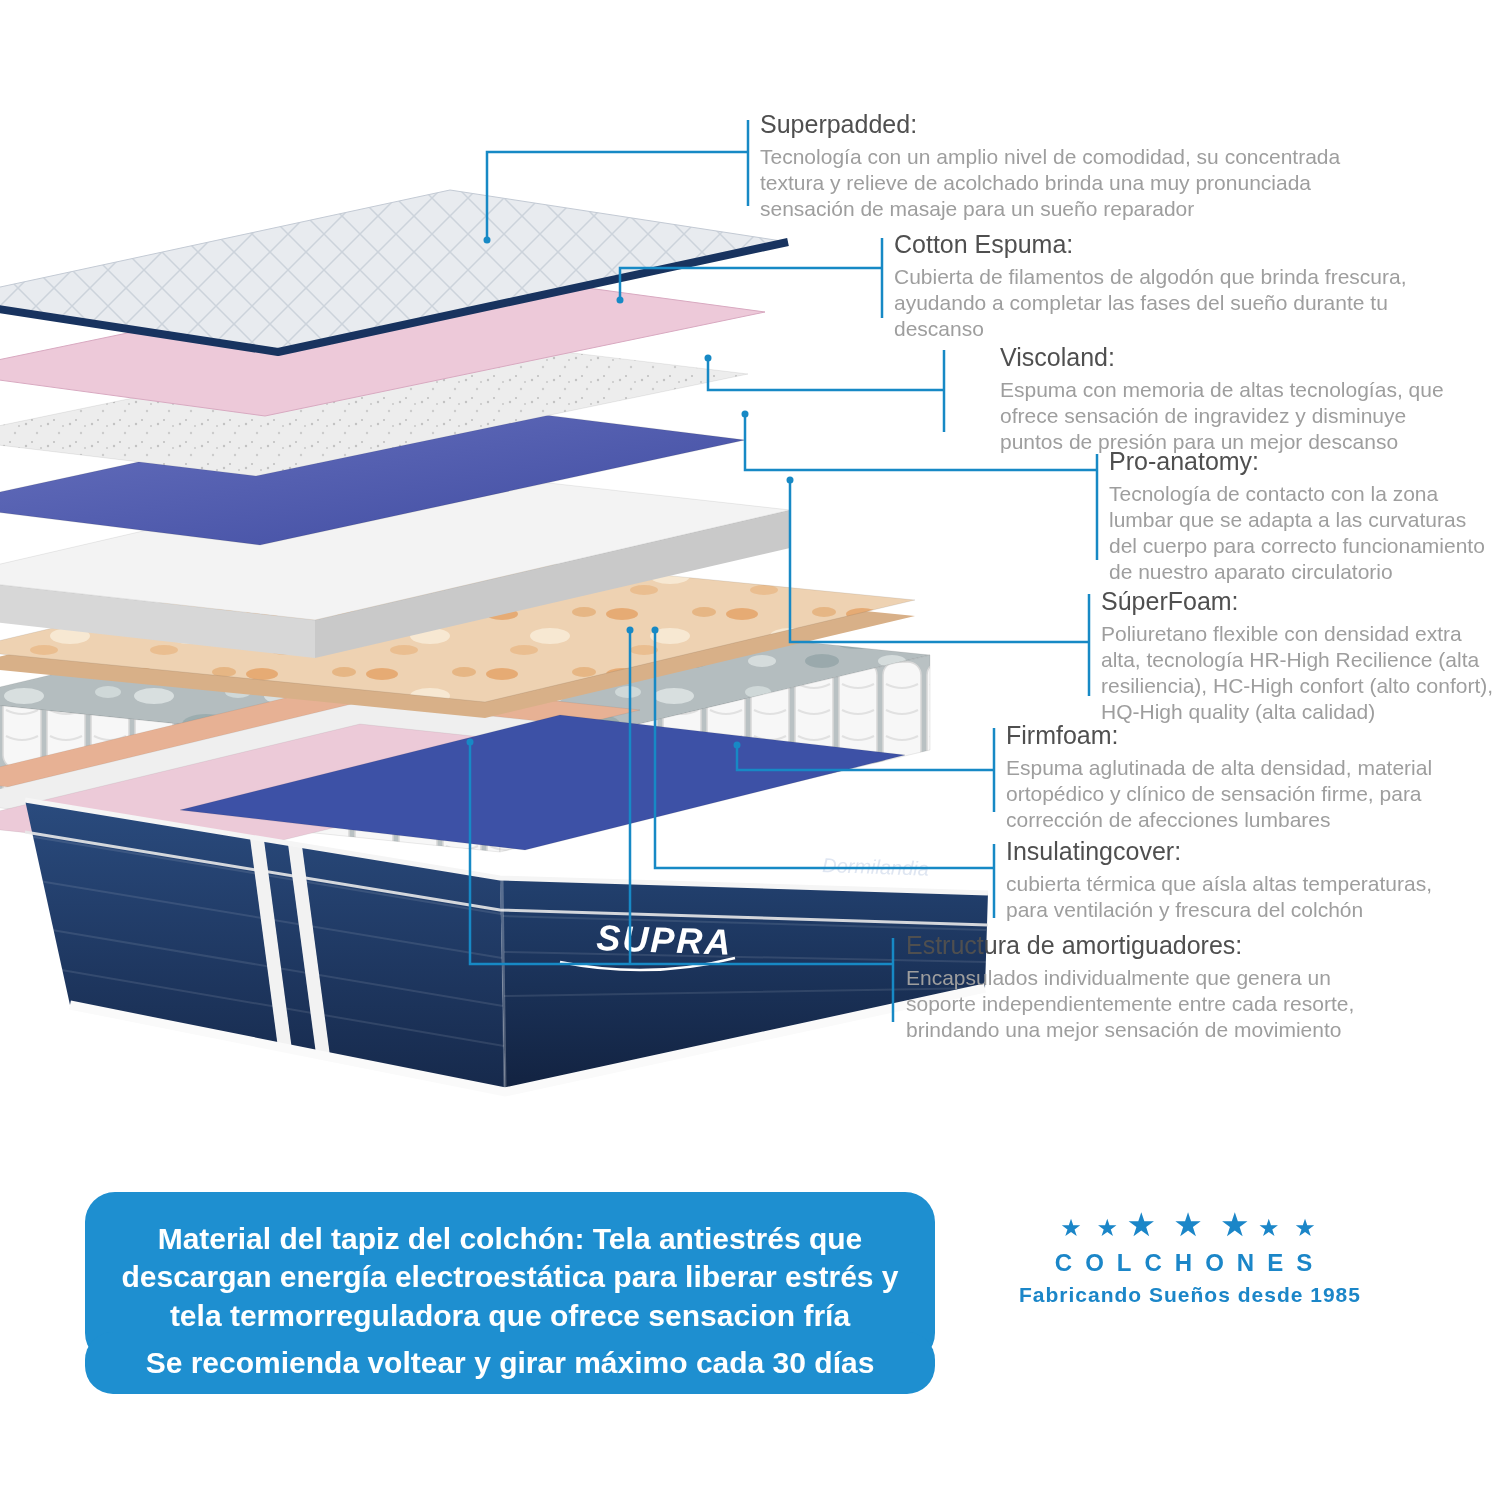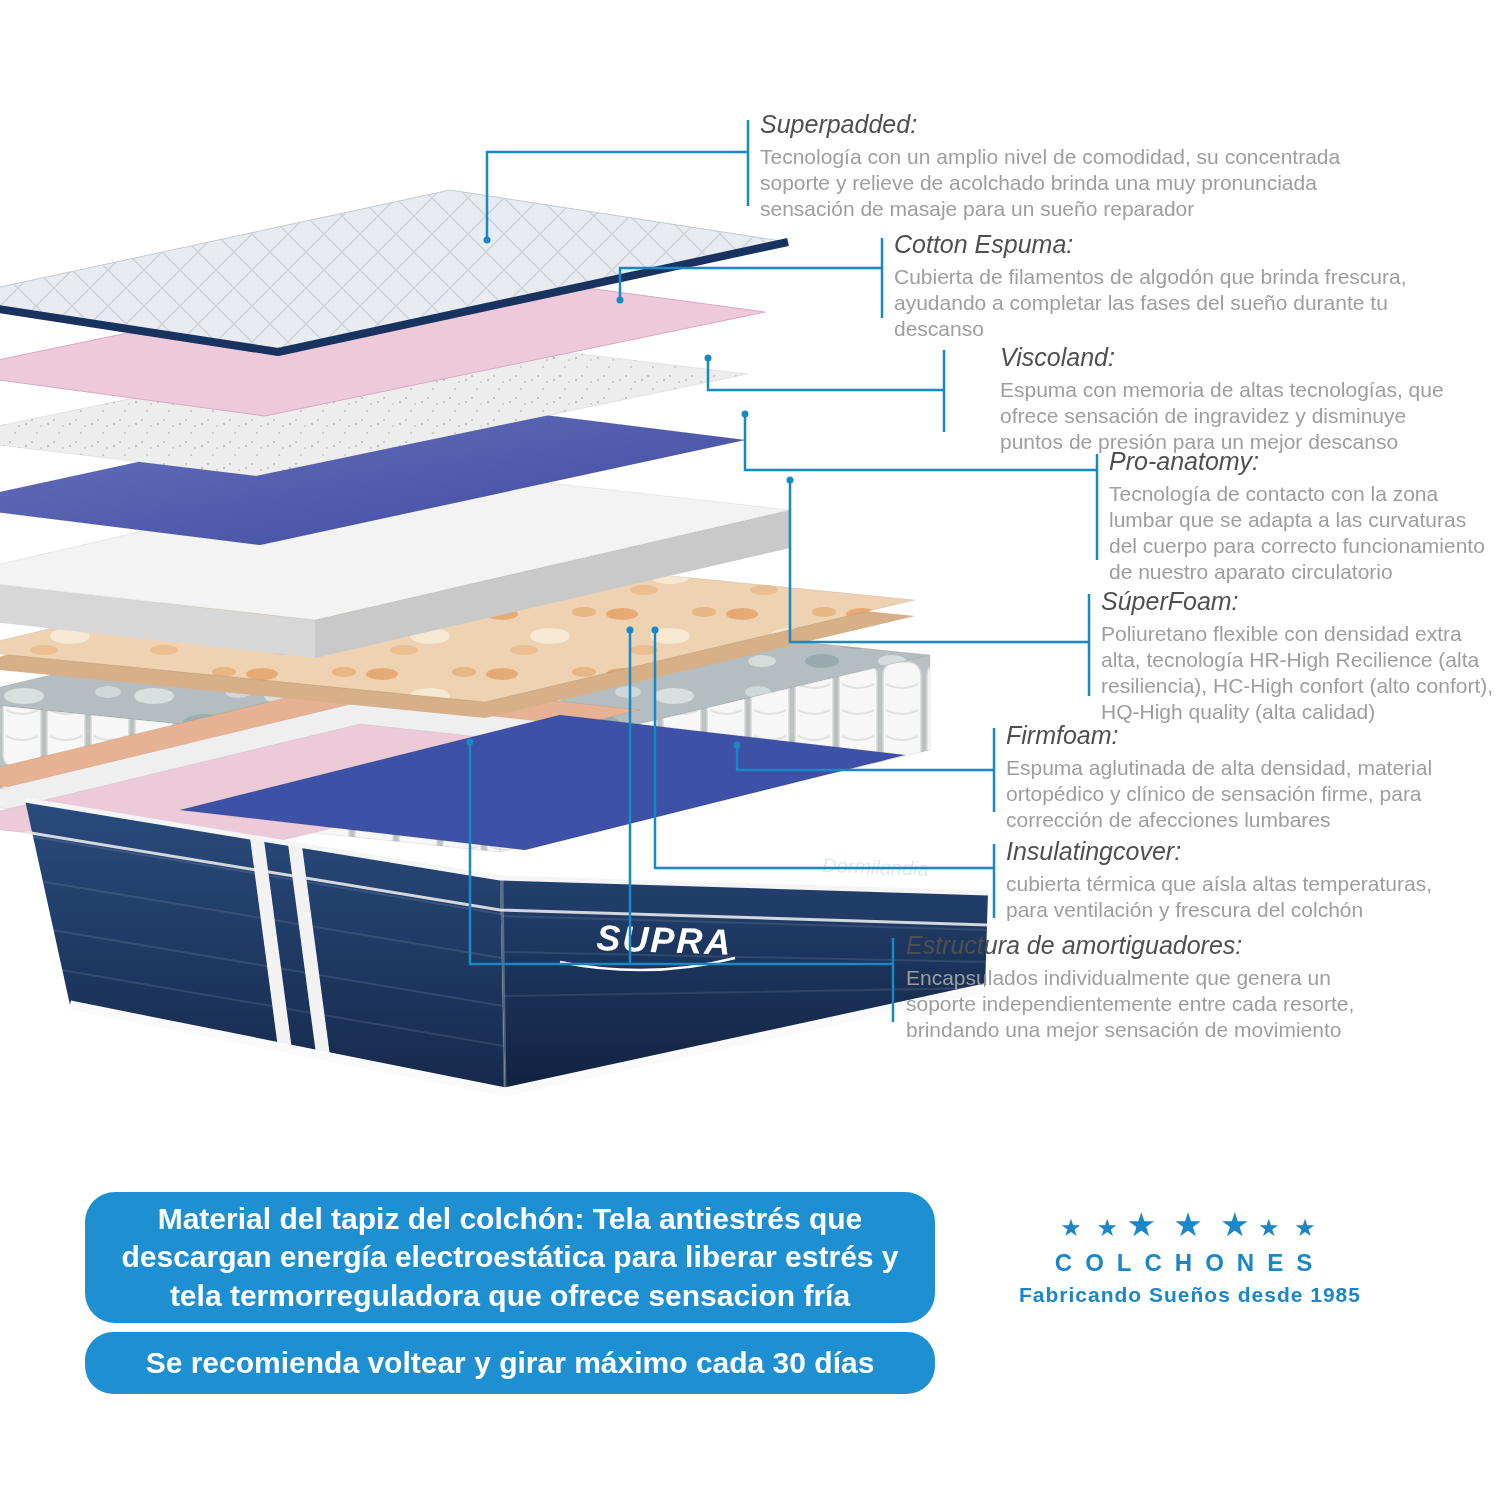--- a/index.html
+++ b/index.html
@@ -2,27 +2,27 @@
 <html><head>
 <meta charset="utf-8">
 <style>
   html,body{margin:0;padding:0;background:#ffffff;}
   .canvas{
     position:relative;width:1500px;height:1500px;background:#ffffff;
     font-family:"Liberation Sans", sans-serif;overflow:hidden;
   }
   svg.layer-art, svg.leaders{position:absolute;left:0;top:0;width:1500px;height:1500px;}
   .annotation{position:absolute;}
-  .ann-title{font-size:25px;color:#4f4f4f;margin:0 0 5px 0;font-style:italic;}
+  .ann-title{font-size:25px;color:#4f4f4f;margin:0 0 5px 0;}
   .ann-body{font-size:21px;color:#9e9e9e;line-height:1.24;}
   .banner{
     position:absolute;left:85px;width:850px;box-sizing:border-box;
     background:#1e8fd0;color:#ffffff;text-align:center;
     font-weight:bold;font-size:30px;line-height:1.28;
-    border-radius:30px;padding:8px 22px;
+    border-radius:30px;padding:28px 22px;
   }
   .banner.small{padding:12px 22px;border-radius:28px;text-align:center;}
   .brand{position:absolute;left:955px;top:1208px;width:470px;text-align:center;color:#1b86c8;}
   .brand .stars{line-height:1;}
   .brand .s-sm{font-size:24px;letter-spacing:4px;}
   .brand .s-lg{font-size:33px;letter-spacing:4px;}
   .brand .colchones{font-size:24px;letter-spacing:13px;margin-top:8px;font-weight:bold;}
   .brand .name-row{white-space:nowrap;margin-top:2px;}
   .brand .name{font-size:62px;font-weight:bold;letter-spacing:1px;}
   .brand .suffix{font-size:28px;font-weight:bold;}
@@ -159,21 +159,21 @@
         <circle cx="790" cy="480" r="3.5"></circle>
         <circle cx="737" cy="745" r="3.5"></circle>
       <circle cx="655" cy="630" r="3.5"></circle>
         <circle cx="630" cy="630" r="3.5"></circle>
         <circle cx="470" cy="742" r="3.5"></circle>
     </g>
   </svg>
 
   <div class="annotation" style="left:760px;top:110px;width:620px;">
     <div class="ann-title">Superpadded:</div>
-    <div class="ann-body">Tecnología con un amplio nivel de comodidad, su concentrada soporte y relieve de acolchado brinda una muy pronunciada sensación de masaje para un sueño reparador</div>
+    <div class="ann-body">Tecnología con un amplio nivel de comodidad, su concentrada textura y relieve de acolchado brinda una muy pronunciada sensación de masaje para un sueño reparador</div>
   </div>
   <div class="annotation" style="left:894px;top:230px;width:530px;">
     <div class="ann-title">Cotton Espuma:</div>
     <div class="ann-body">Cubierta de filamentos de algodón que brinda frescura, ayudando a completar las fases del sueño durante tu descanso</div>
   </div>
   <div class="annotation" style="left:1000px;top:343px;width:470px;">
     <div class="ann-title">Viscoland:</div>
     <div class="ann-body">Espuma con memoria de altas tecnologías, que ofrece sensación de ingravidez y disminuye puntos de presión para un mejor descanso</div>
   </div>
   <div class="annotation" style="left:1109px;top:447px;width:380px;">

